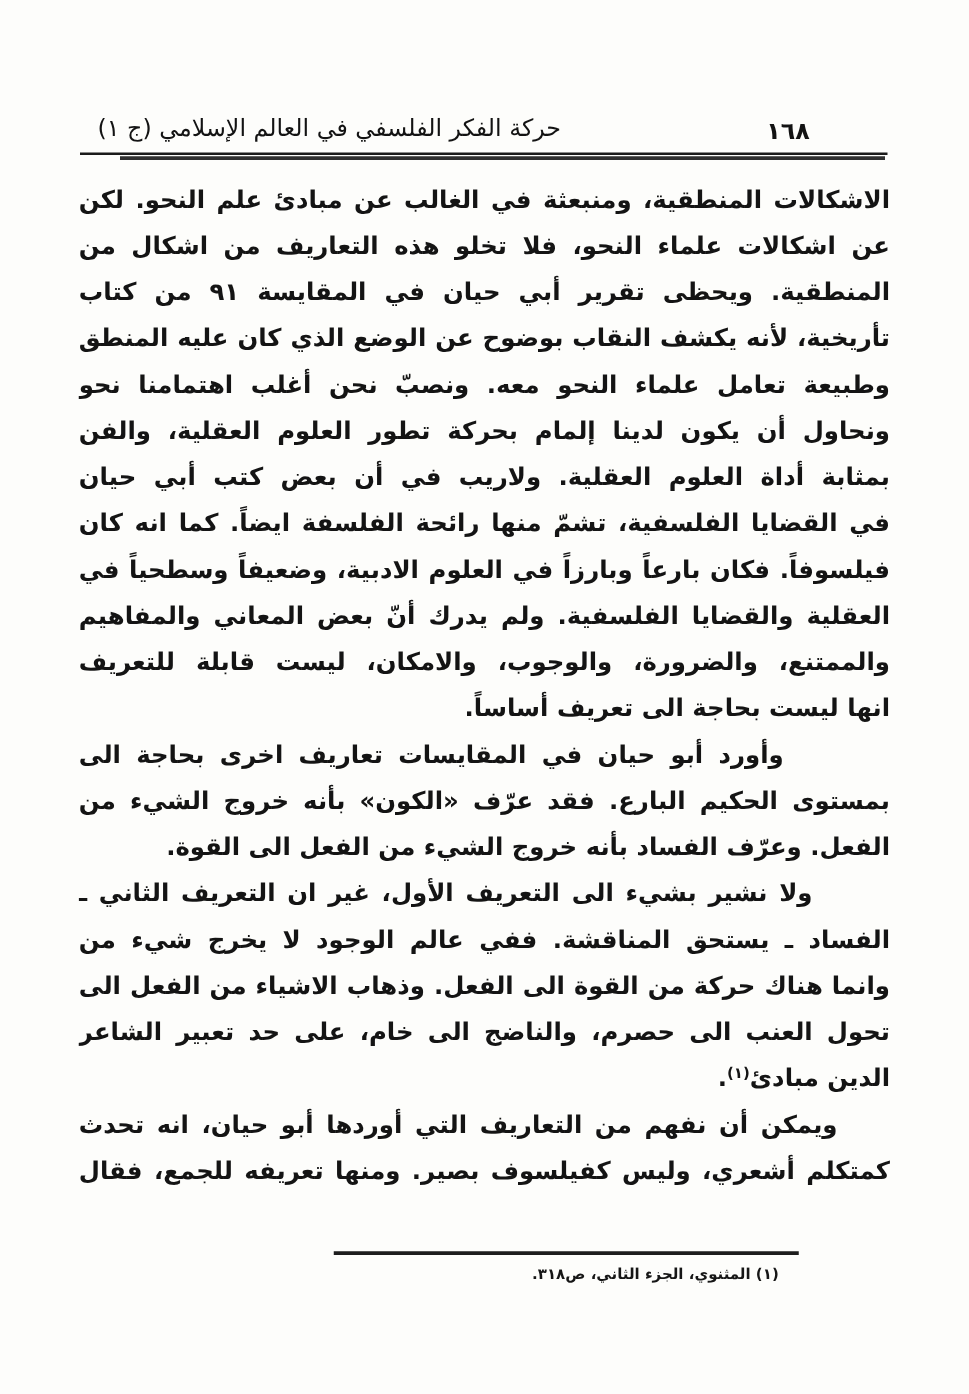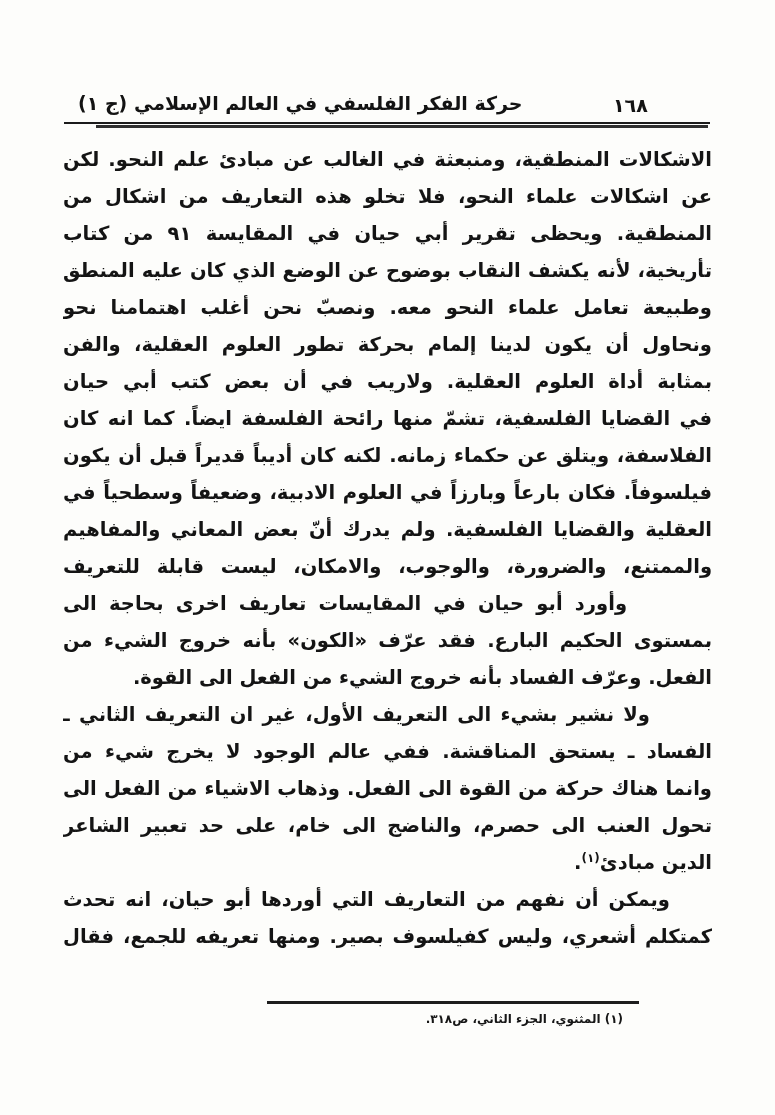--- a/index.html
+++ b/index.html
@@ -9,21 +9,21 @@
     position: relative;
     overflow: hidden;
     font-family: "DejaVu Sans", sans-serif;
     color: #161616;
   }
   .page { position: absolute; inset: 0; direction: rtl; }
 
   
   .hdr-title {
     position: absolute; left: 78px; top: 92px;
-    font-size: 19px; font-weight: 700; direction: rtl;
+    font-size: 19px; font-weight: 400; direction: rtl;
     white-space: nowrap; color: #131313;
   }
   .hdr-num {
     position: absolute; left: 613px; top: 94px;
     font-size: 19px; font-weight: 700; color: #131313;
     letter-spacing: 1px;
   }
   .rule-thin {
     position: absolute; left: 64px; top: 122px;
     width: 646px; height: 2px; background: #1b1b1b;
@@ -84,24 +84,24 @@
 
   <div class="body-text">
     <div class="line">الاشكالات المنطقية، ومنبعثة في الغالب عن مبادئ علم النحو. لكن وبغض النظر</div>
     <div class="line">عن اشكالات علماء النحو، فلا تخلو هذه التعاريف من اشكال من الزاوية</div>
     <div class="line">المنطقية. ويحظى تقرير أبي حيان في المقايسة ٩١ من كتاب المقايسات بأهمية</div>
     <div class="line">تأريخية، لأنه يكشف النقاب بوضوح عن الوضع الذي كان عليه المنطق آنذاك،</div>
     <div class="line">وطبيعة تعامل علماء النحو معه. ونصبّ نحن أغلب اهتمامنا نحو الجانب التاريخي</div>
     <div class="line">ونحاول أن يكون لدينا إلمام بحركة تطور العلوم العقلية، والفن المنطقي الذي هو</div>
     <div class="line">بمثابة أداة العلوم العقلية. ولاريب في أن بعض كتب أبي حيان التوحيدي ورسائله</div>
     <div class="line">في القضايا الفلسفية، تشمّ منها رائحة الفلسفة ايضاً. كما انه كان يأنس الى</div>
-    <div class="line">الفلاسفة، ويتلق عن حكماء زمانه. لكنه كان أديباً قديراً قبل أن يكون</div>
     <div class="line">فيلسوفاً. فكان بارعاً وبارزاً في العلوم الادبية، وضعيفاً وسطحياً في العلوم</div>
     <div class="line">العقلية والقضايا الفلسفية. ولم يدرك أنّ بعض المعاني والمفاهيم مثل: المحال،</div>
     <div class="line">والممتنع، والضرورة، والوجوب، والامكان، ليست قابلة للتعريف الحقيقي، بل</div>
+    <div class="line end">انها ليست بحاجة الى تعريف أساساً.</div>
     <div class="line ind-lg">وأورد أبو حيان في المقايسات تعاريف اخرى بحاجة الى نقاش، وليست</div>
     <div class="line">بمستوى الحكيم البارع. فقد عرّف «الكون» بأنه خروج الشيء من القوة الى</div>
     <div class="line end">الفعل. وعرّف الفساد بأنه خروج الشيء من الفعل الى القوة.</div>
     <div class="line ind-md">ولا نشير بشيء الى التعريف الأول، غير ان التعريف الثاني ـ أي تعريف</div>
     <div class="line">الفساد ـ يستحق المناقشة. ففي عالم الوجود لا يخرج شيء من الفعل الى القوة،</div>
     <div class="line">وانما هناك حركة من القوة الى الفعل. وذهاب الاشياء من الفعل الى القوة، مثل</div>
     <div class="line">تحول العنب الى حصرم، والناضج الى خام، على حد تعبير الشاعر العارف جلال</div>
     <div class="line end">
       <span>الدين مبادئ</span><sup>(١)</sup><span>.</span>
     </div>

